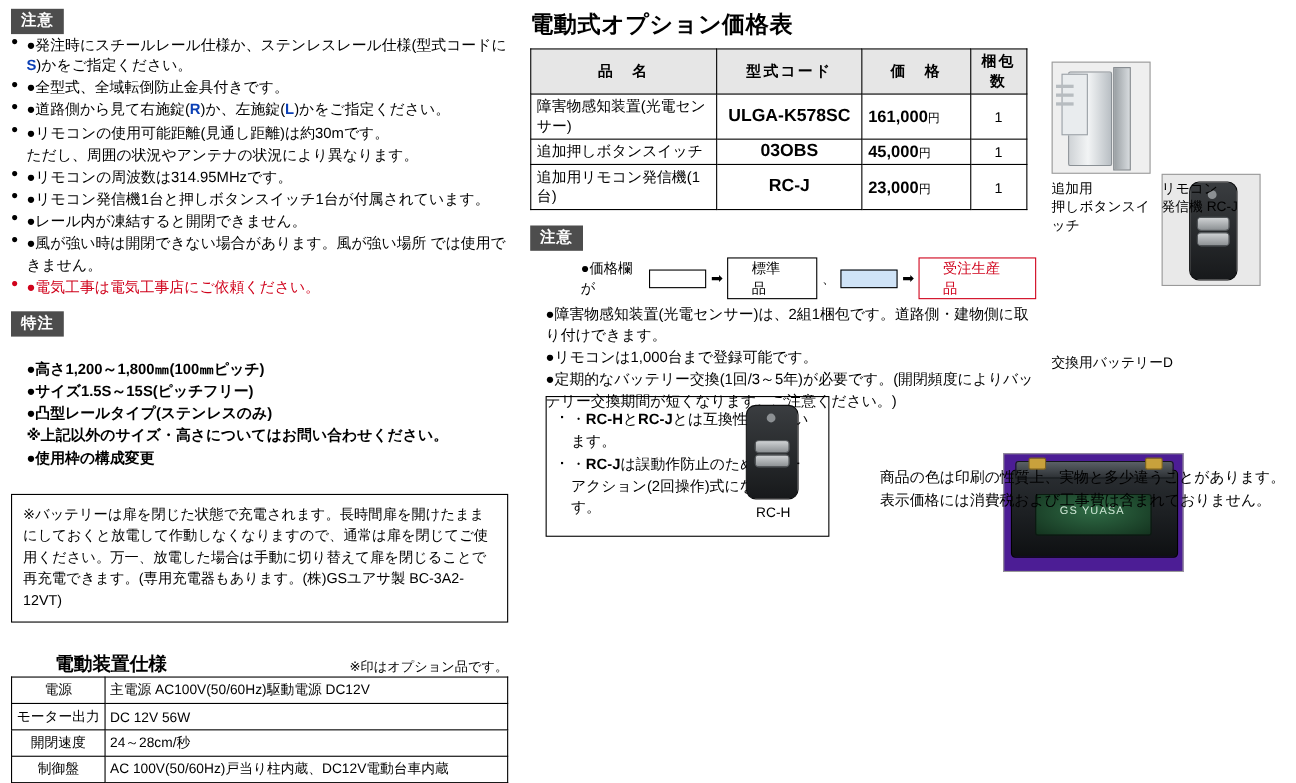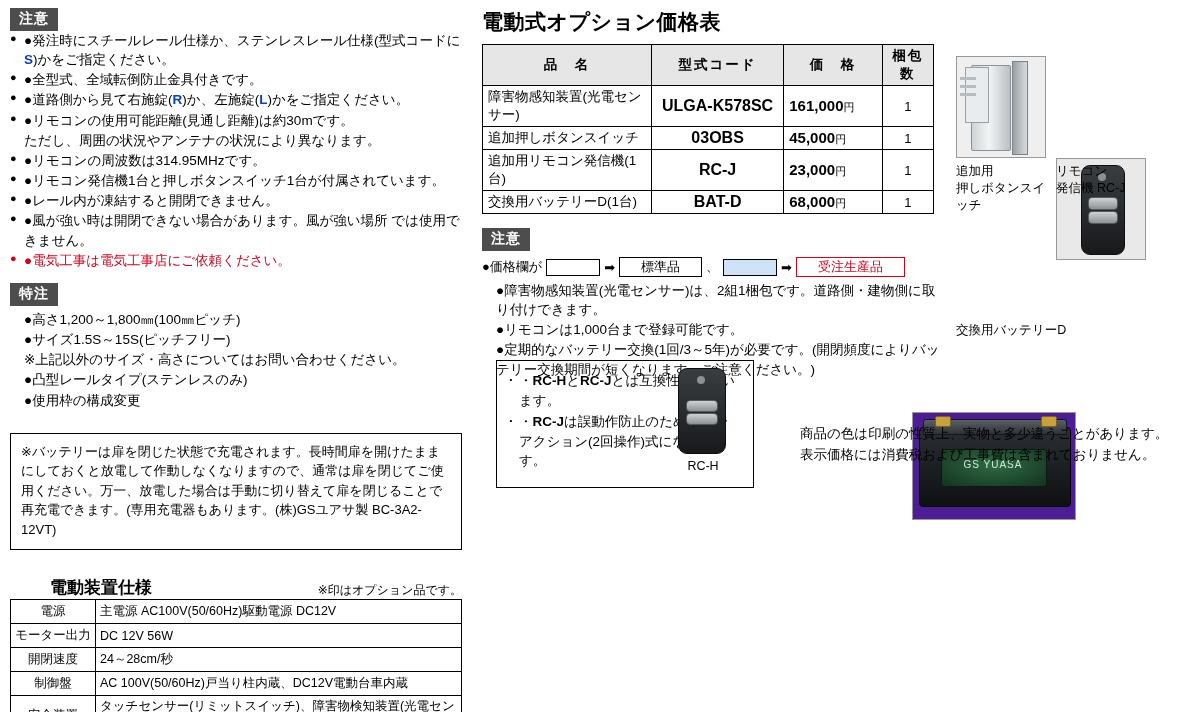--- a/index.html
+++ b/index.html
@@ -25,21 +25,21 @@
     content:"\25CF";position:absolute;left:0;top:0;font-size:11px;
   }
   .bullets li.nodot:before{content:"";}
   .bullets li.nodot{padding-left:14px;}
   .red{color:#d0021b;}
   .blue{color:#0b3fb5;}
   b.k{font-weight:bold;}
   
   #left{left:10px;top:8px;width:452px;}
   #chuui-list{margin-top:0;}
-  #tokuchu-list{margin-top:4px;}
+  #tokuchu-list{margin-top:20px;font-weight:bold;}
   .notebox{
     border:1px solid #000;padding:8px 10px 10px 10px;line-height:1.5;font-size:13px;
   }
   
   .spec-title{font-size:17px;font-weight:bold;}
   .spec-note{font-size:12px;}
   table{border-collapse:collapse;}
   table.spec{width:452px;font-size:12.5px;}
   table.spec td{border:1px solid #000;padding:2px 4px;height:19px;}
   table.spec td.h{width:76px;text-align:center;}
@@ -47,21 +47,21 @@
   #right{left:482px;top:8px;width:690px;}
   .h2{font-size:21px;font-weight:bold;letter-spacing:0.5px;}
   table.price{width:452px;font-size:14px;margin-top:8px;border:1.5px solid #000;}
   table.price th,table.price td{border:1px solid #000;padding:2px 5px;}
   table.price th{background:#e6e6e6;font-weight:bold;text-align:center;font-size:13.5px;letter-spacing:2px;}
   table.price td.name{width:176px;font-size:13.5px;margin-top:26px;}
   table.price td.code{text-align:center;font-weight:bold;font-size:16px;width:130px;}
   table.price td.price{text-align:left;font-weight:bold;font-size:15px;width:92px;}
   table.price td.price .yen{font-size:11px;font-weight:normal;}
   table.price td.pack{text-align:center;width:44px;font-size:13px;}
-  .pricerow-note{font-size:13px;}
+  .pricerow-note{font-size:13px;margin-left:46px;}
   .swatch{display:inline-block;width:52px;height:15px;border:1px solid #000;vertical-align:middle;}
   .swatch.blue{background:#cfe3f7;}
   .boxlbl{display:inline-block;border:1px solid #000;padding:0 21px;font-size:13px;vertical-align:middle;}
   .boxlbl.red{color:#d0021b;border-color:#d0021b;}
   .arrow{display:inline-block;font-size:13px;vertical-align:middle;}
   
   .rcbox{border:1px solid #000;padding:10px 12px;font-size:13.5px;line-height:1.45;}
   .rcbox .bul{position:relative;padding-left:10px;}
   .rcbox .bul:before{content:"\B7";position:absolute;left:0;top:-1px;font-weight:bold;}
   
@@ -103,22 +103,22 @@
     <li>●風が強い時は開閉できない場合があります。風が強い場所 では使用できません。</li>
     <li class="red">●電気工事は電気工事店にご依頼ください。</li>
   </ul>
 
   <div style="height:12px"></div>
   <span class="tag">特注</span>
 
   <ul class="bullets" id="tokuchu-list">
     <li class="nodot">●高さ1,200～1,800㎜(100㎜ピッチ)</li>
     <li class="nodot">●サイズ1.5S～15S(ピッチフリー)</li>
+    <li class="nodot">●凸型レールタイプ(ステンレスのみ)</li>
     <li class="nodot">※上記以外のサイズ・高さについてはお問い合わせください。</li>
-    <li class="nodot">●凸型レールタイプ(ステンレスのみ)</li>
     <li class="nodot">●使用枠の構成変更</li>
   </ul>
 
   <div style="height:22px"></div>
   <div class="notebox">※バッテリーは扉を閉じた状態で充電されます。長時間扉を開けたままにしておくと放電して作動しなくなりますので、通常は扉を閉じてご使用ください。万一、放電した場合は手動に切り替えて扉を閉じることで再充電できます。(専用充電器もあります。(株)GSユアサ製 BC-3A2-12VT)</div>
 
   <div style="height:26px"></div>
   <div style="display:flex;align-items:flex-end;justify-content:space-between;margin-left:40px;">
     <span class="spec-title">電動装置仕様</span>
     <span class="spec-note">※印はオプション品です。</span>
@@ -174,26 +174,20 @@
       <tr>
         <td class="name">追加押しボタンスイッチ</td>
         <td class="code">03OBS</td>
         <td class="price"><span>45,000</span><span class="yen">円</span></td>
         <td class="pack">1</td>
       </tr>
       <tr>
         <td class="name">追加用リモコン発信機(1台)</td>
         <td class="code">RC-J</td>
         <td class="price"><span>23,000</span><span class="yen">円</span></td>
-        <td class="pack">1</td>
-      </tr>
-      <tr>
-        <td class="name">交換用バッテリーD(1台)</td>
-        <td class="code">BAT-D</td>
-        <td class="price"><span>68,000</span><span class="yen">円</span></td>
         <td class="pack">1</td>
       </tr>
     </tbody>
   </table>
 
   <div style="height:14px"></div>
   <span class="tag">注意</span>
 
   <div style="width:460px;margin-top:6px;">
     <div class="pricerow-note" style="display:flex;align-items:center;gap:4px;">

